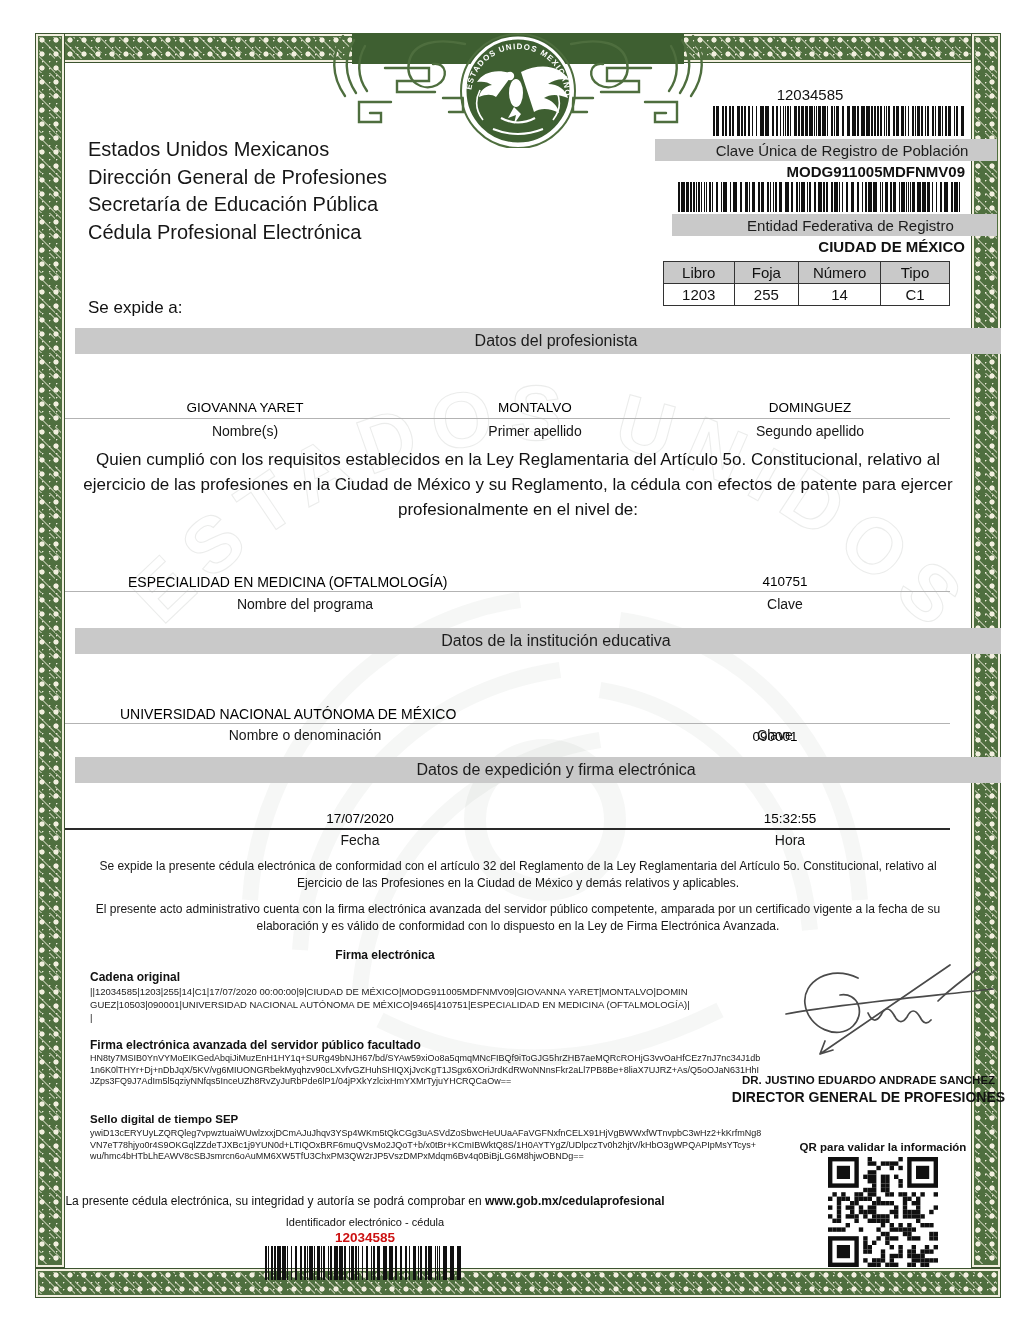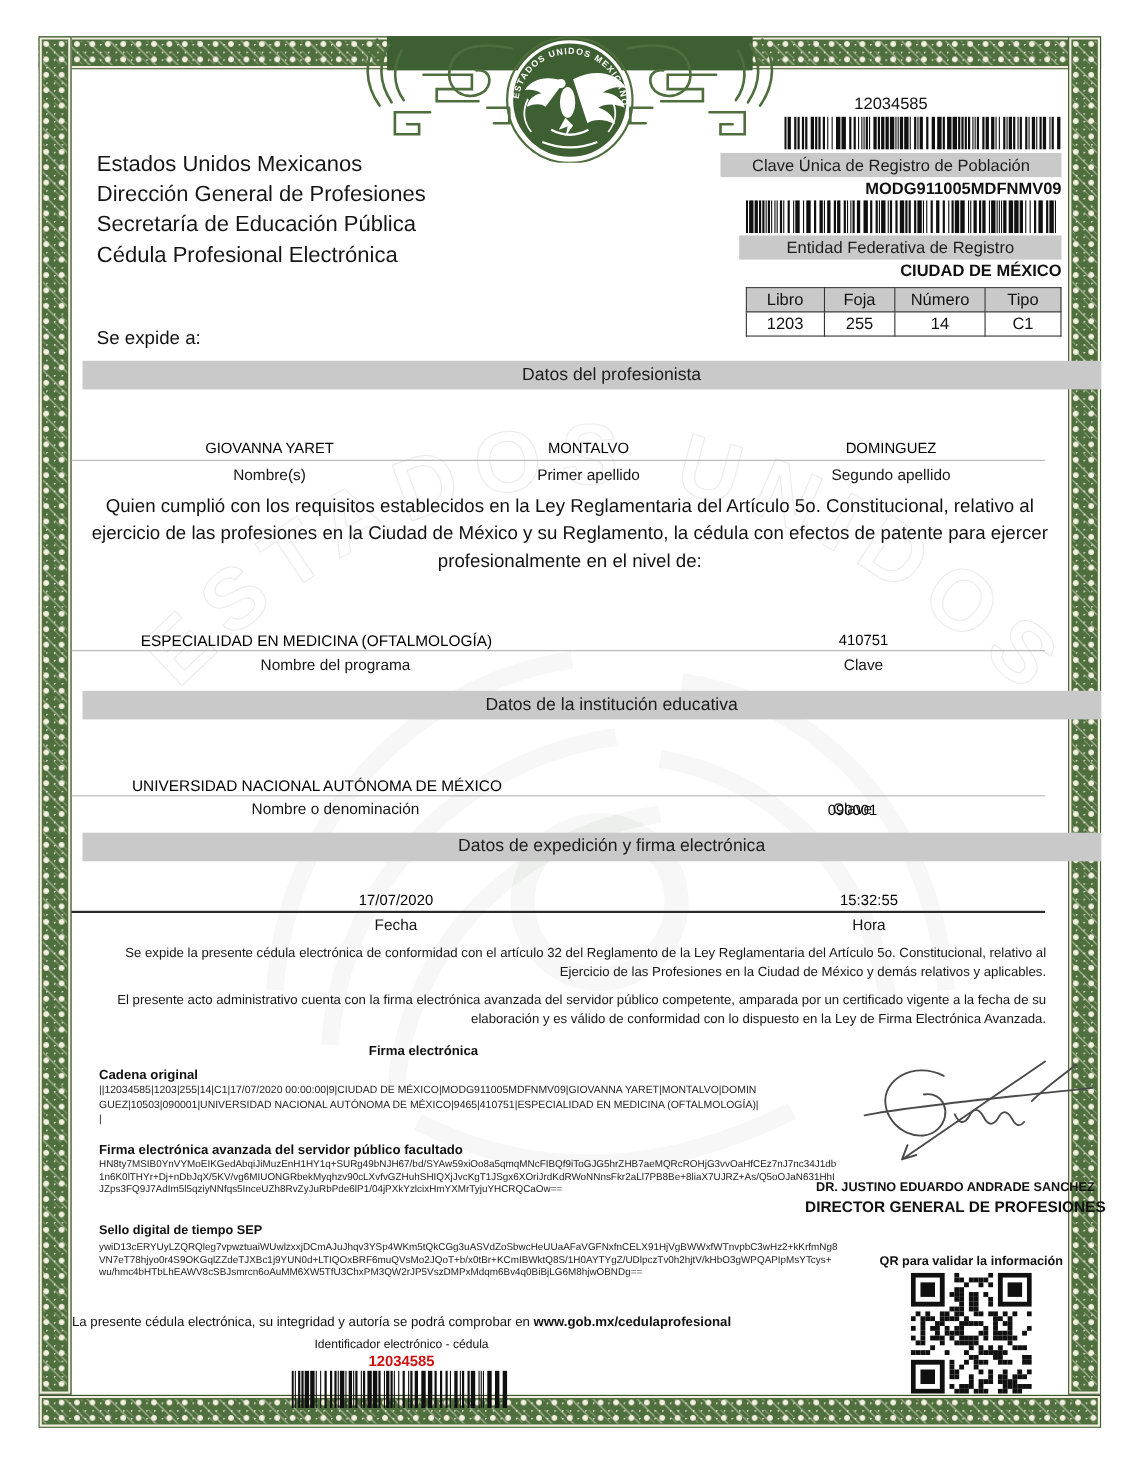--- a/index.html
+++ b/index.html
@@ -27,28 +27,28 @@
   .banner-solid { position:absolute; left:352px; top:33px; width:332px; height:30px; background:#3e5f31; }
 
   
   .secbar {
     position:absolute; left:75px; width:890px; height:26px; background:#c9c9c9;
     display:flex; align-items:center; justify-content:center;
     font-size:16px; color:#1c1c1c;padding-left:36px;
   }
   .graybar {
     position:absolute; background:#c9c9c9; font-size:15px; color:#1c1c1c;
-    display:flex; align-items:center; justify-content:center;
+    display:flex; align-items:center; justify-content:center;padding-left:32px;
   }
 
   .rule-light { position:absolute; border-top:1px solid #b3b3b3; }
   .rule-dark  { position:absolute; border-top:2px solid #2a2a2a; }
 
   .issuer { font-size:20px; line-height:27.5px; color:#161616; }
-  .small-par { font-size:12px; line-height:17px; color:#161616;text-align:right; }
+  .small-par { font-size:12px; line-height:17px; color:#161616; }
   .micro { font-size:9px; line-height:11.5px; word-break:break-all; color:#222; }
   .cadena { font-size:9.5px; line-height:13px; word-break:break-all; color:#222; }
   .lbl { font-size:14px; color:#161616; }
   .val { font-size:13.5px; color:#000; }
 
   
   table.reg { border-collapse:collapse; width:287px; font-size:15px; }
   table.reg td { border:1px solid #333; text-align:center; padding:1px 2px; height:19px; }
   table.reg tr.hd td { background:#c9c9c9; }
 
@@ -280,21 +280,21 @@
           <rect x="273" y="0" width="2" height="30"></rect>
           <rect x="276" y="0" width="4" height="30"></rect>
           <rect x="281" y="0" width="1" height="30"></rect>
         </svg></div>
 
     <div class="graybar" style="left:672px;top:214px;width:293px;height:22px;">
       <span>Entidad Federativa de Registro</span>
     </div>
     <div class="abs rt b" style="left:655px;top:238px;width:310px;font-size:15px;">CIUDAD DE MÉXICO</div>
 
-    <table class="reg abs" style="left:678px;top:261px;border-radius:21px;">
+    <table class="reg abs" style="left:663px;top:261px;border-radius:21px;">
       <tbody>
           <tr class="hd">
         <td style="width:70px">Libro</td>
         <td style="width:64px">Foja</td>
         <td style="width:80px">Número</td>
         <td style="width:69px">Tipo</td>
       </tr>
       <tr>
         <td>1203</td>
         <td>255</td>

